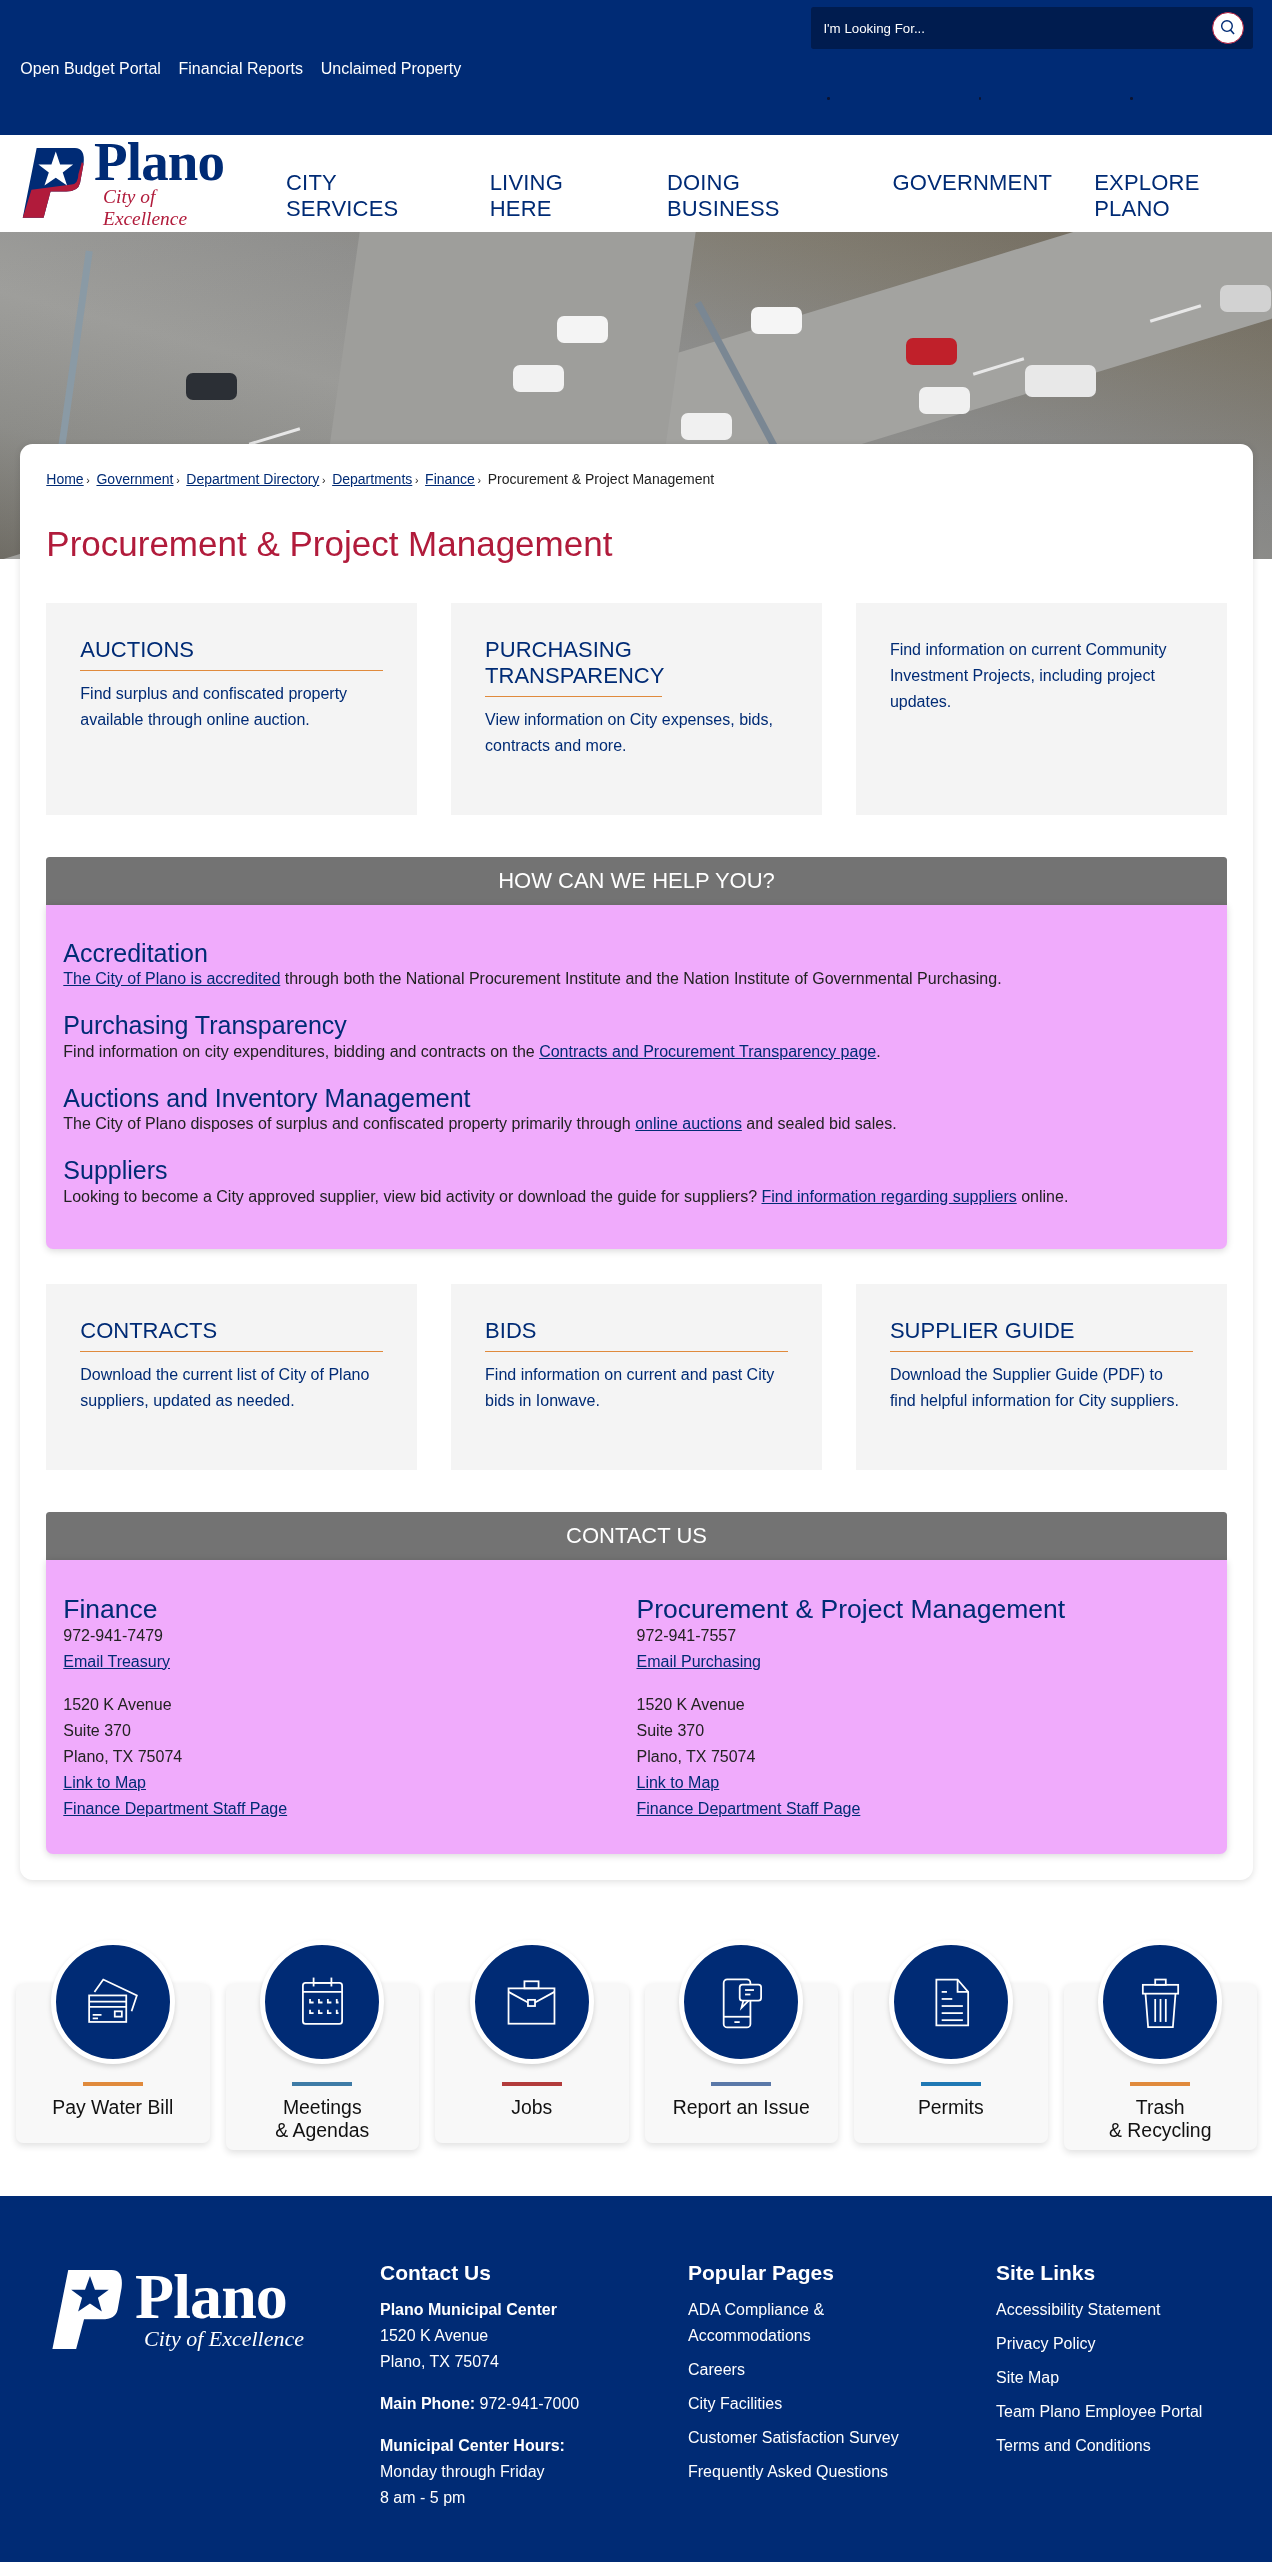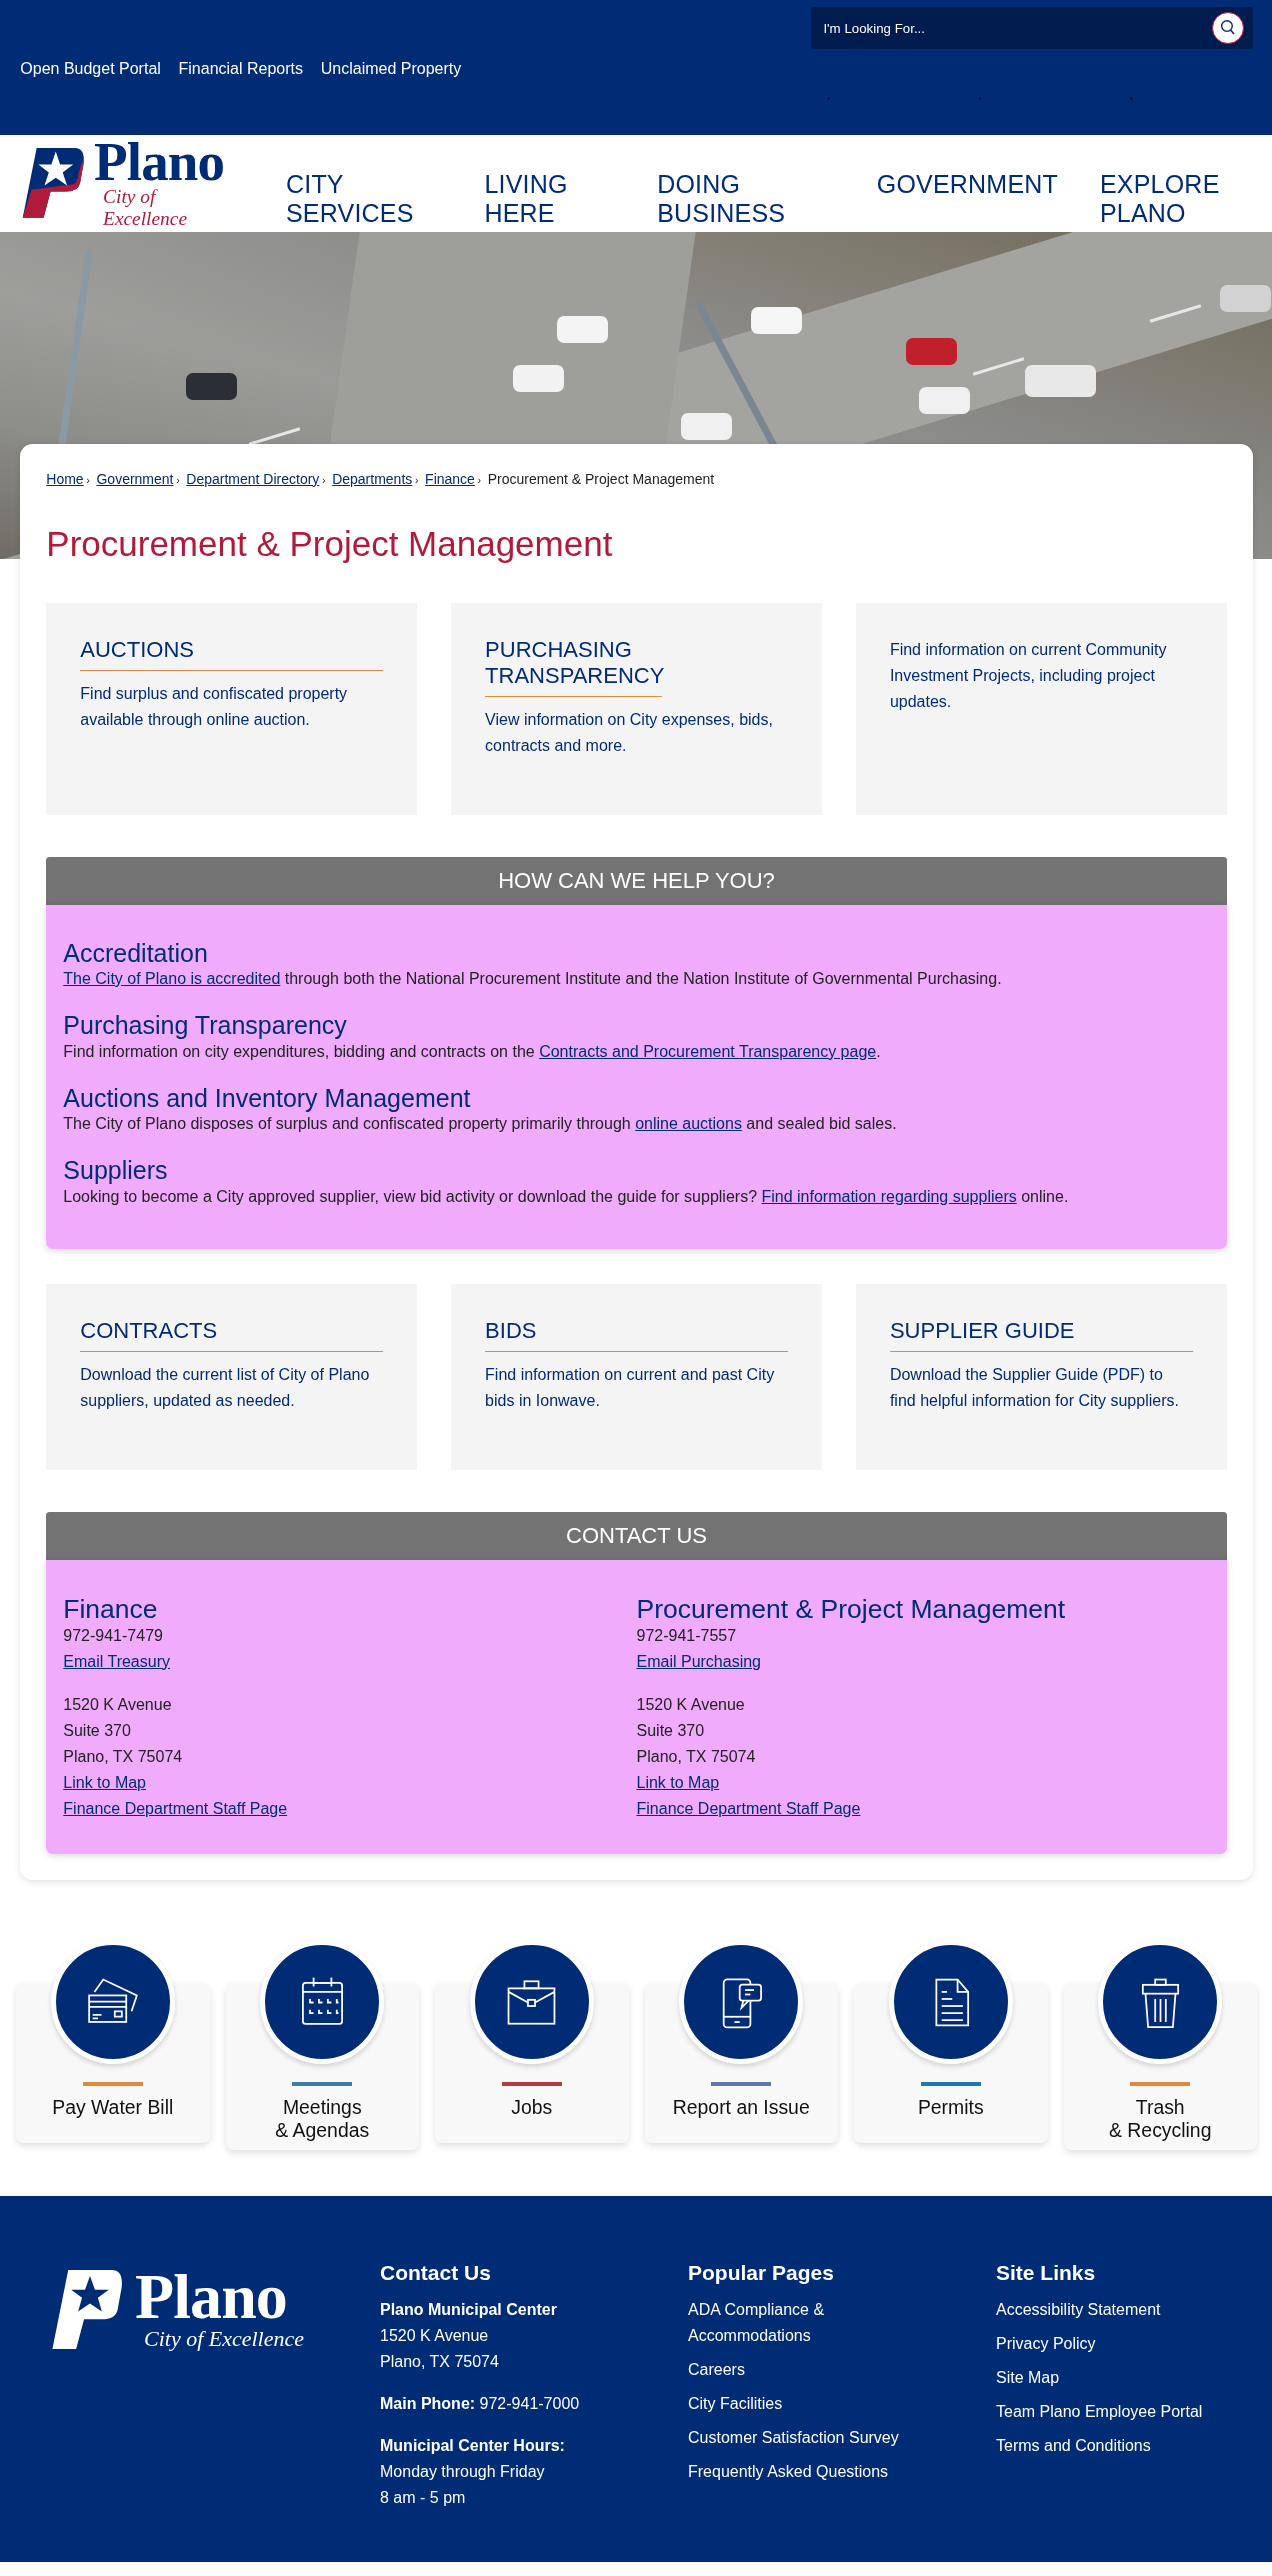--- a/index.html
+++ b/index.html
@@ -18,21 +18,21 @@
   .dots { position: absolute; top: 97px; left: 827px; display: flex; gap: 149px; }
   .dots span { width: 2.7px; height: 2.7px; background: #0b1330; border-radius: 50%; display: block; }
 
   
   .mainnav { height: 97px; background: #fff; display: flex; align-items: center; position: relative; }
   .logo { position: absolute; left: 21px; top: 7px; width: 221px; height: 80px; display: flex; align-items: center; }
   .logo-text { margin-left: 7px; }
   .logo-word { font-family: "Liberation Serif", "DejaVu Serif", serif; font-weight: bold; font-size: 55px; color: #002b75; line-height: 55px; letter-spacing: -0.9px; }
   .logo-tag { font-family: "Liberation Serif", serif; font-style: italic; color: #b11b3b; font-size: 19.4px; margin-left: 9px; margin-top: -3.5px; }
   .nav-items { position: absolute; left: 286px; top: 35px; display: flex; gap: 42px; }
-  .nav-items a { color: #002b75; text-decoration: none; font-size: 25px; letter-spacing: 0.2px; }
+  .nav-items a { color: #002b75; text-decoration: none; font-size: 22px; letter-spacing: 0.2px; }
 
   
   .hero { height: 327px; position: relative; overflow: hidden;
     background:
       linear-gradient(160deg, rgba(255,255,255,0.05), rgba(0,0,0,0.05)),
       linear-gradient(15deg, #6d6a62 0%, #8a8a86 20%, #9a9a97 40%, #8c8c8a 60%, #7f7a6e 80%, #6e6658 100%);
   }
   .road { position: absolute; background: #a6a6a3; }
   .lane { position: absolute; height: 2.7px; background: #e7e7e7; }
   .car { position: absolute; border-radius: 7px; width: 51px; height: 26.5px; }

